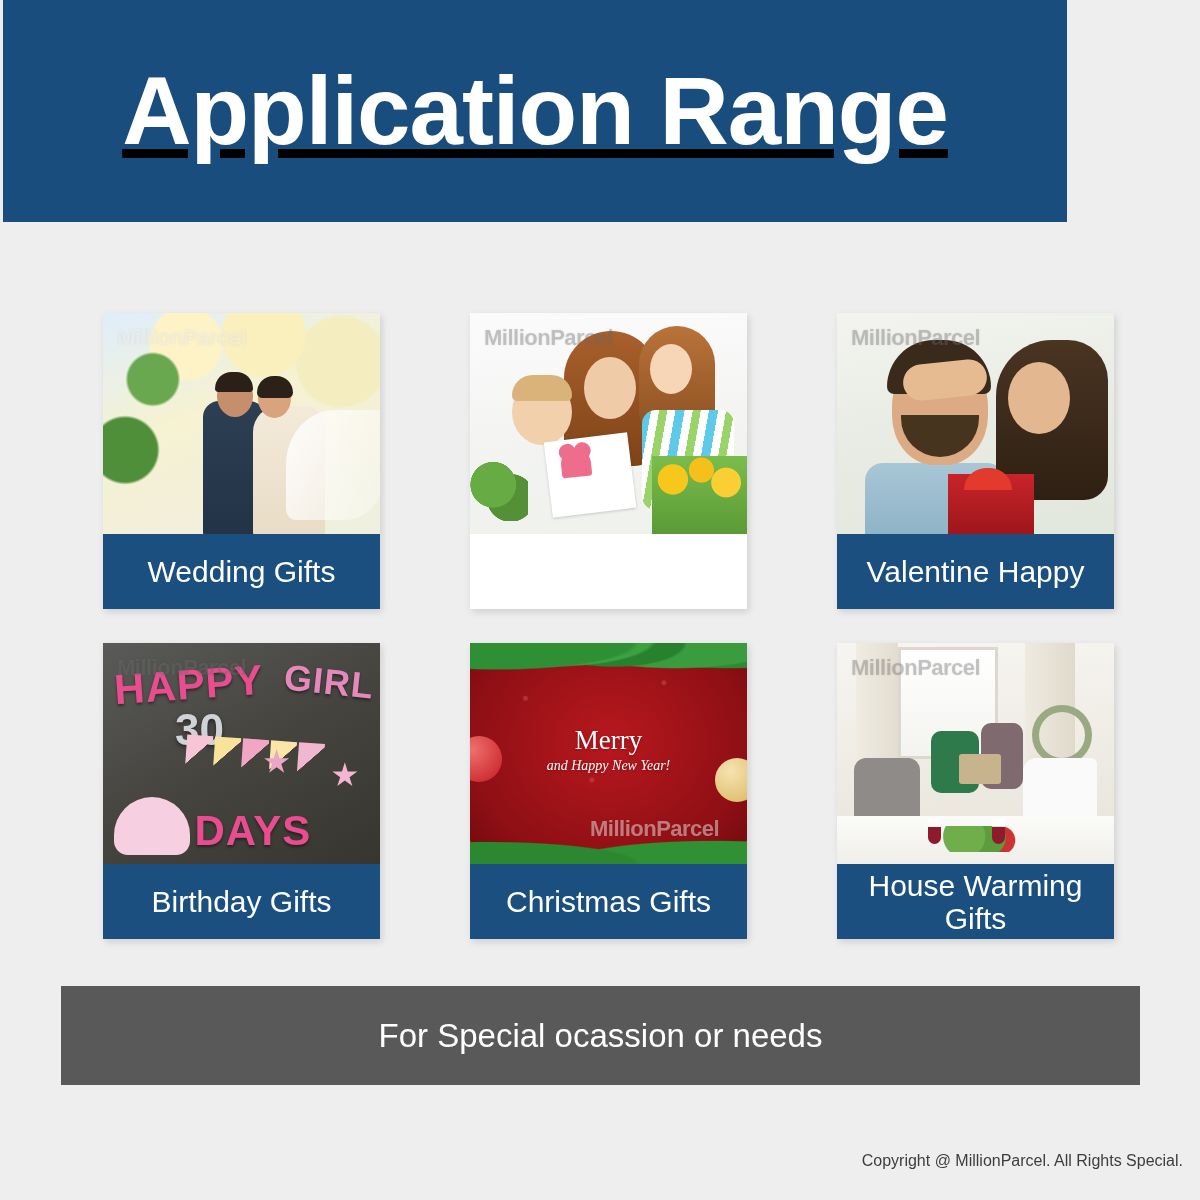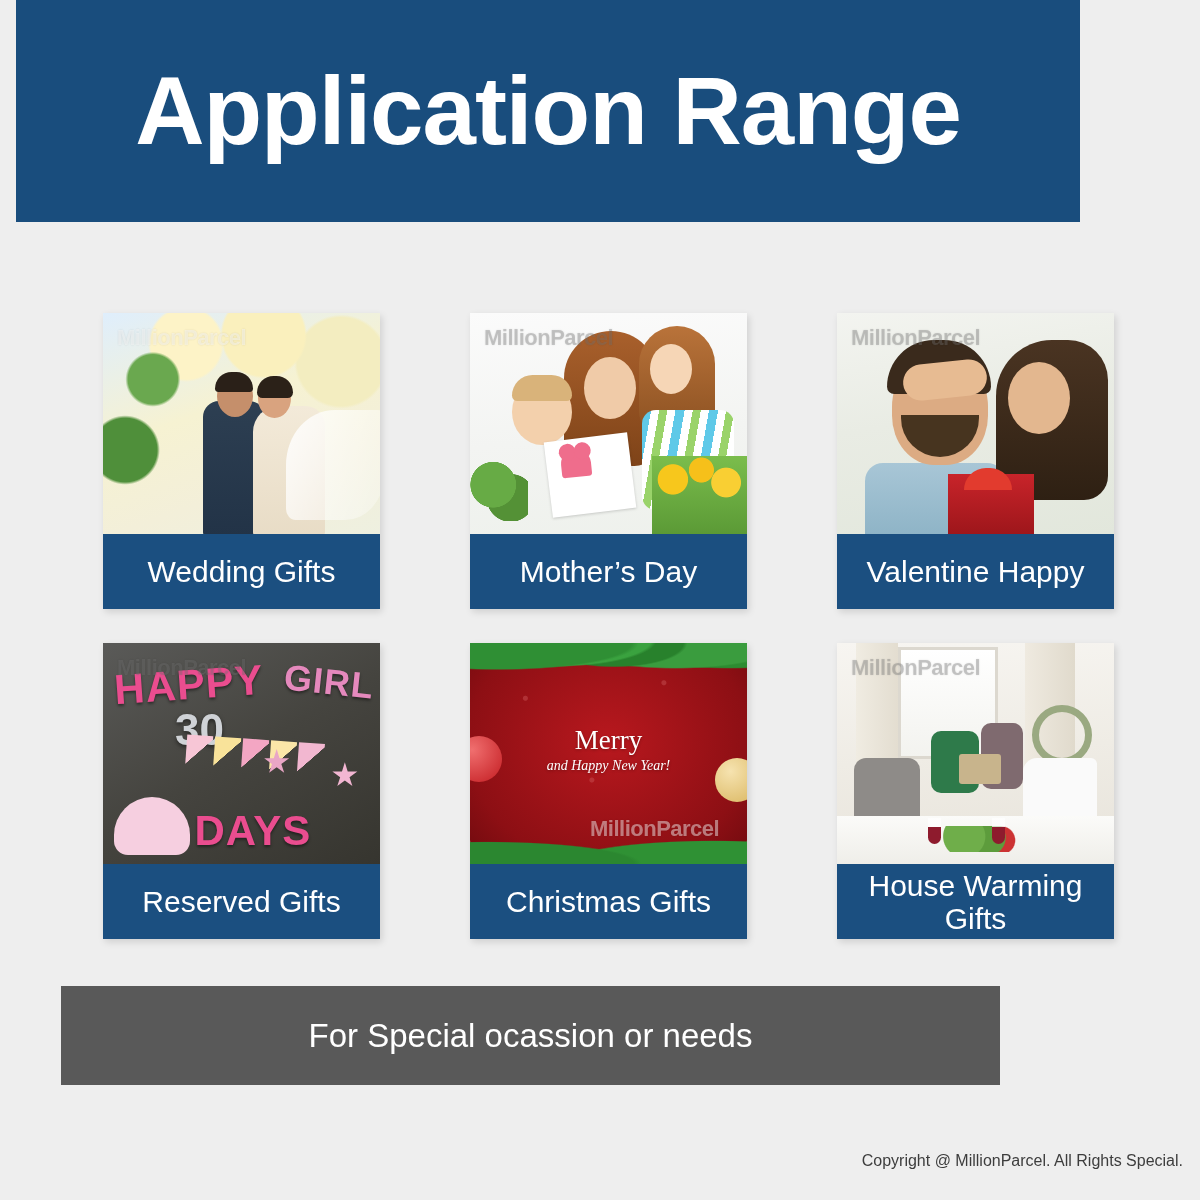--- a/index.html
+++ b/index.html
@@ -11,28 +11,29 @@
     height: 1200px;
     background: #eeeeee;
     font-family: "Liberation Sans", sans-serif;
     overflow: hidden;
     position: relative;
   }
 
   
   .header {
     position: absolute;
-    left: 16px;
+    left: 3px;
     top: 0;
     width: 1064px;
     height: 222px;
     background: #194d7d;
     display: flex;
     align-items: center;
     justify-content: center;
+    text-decoration: underline;
   }
   .header-title {
     color: #ffffff;
     font-size: 96px;
     font-weight: 800;
     letter-spacing: -1px;
     line-height: 1;
     font-family: "Liberation Sans", sans-serif;
     white-space: nowrap;
   }
@@ -106,21 +107,21 @@
   }
   .card-label.two-line {
     line-height: 1.1;
   }
 
   
   .banner {
     position: absolute;
     left: 61px;
     top: 986px;
-    width: 939px;
+    width: 1079px;
     height: 99px;
     background: #595959;
     display: flex;
     align-items: center;
     justify-content: center;
   }
   .banner-text {
     color: #ffffff;
     font-size: 33px;
     font-weight: 400;
@@ -523,21 +524,20 @@
           <div class="girl-face"></div>
           <div class="girl-dress"></div>
           <div class="baby-head"></div>
           <div class="baby-hair"></div>
           <div class="card-white"></div>
           <div class="heart"></div>
           <div class="tulips"></div>
         </div>
         <div class="watermark dark">MillionParcel</div>
       </div>
-      <div class="card-label">Mother’s Day</div>
     </div>
 
     <div class="card">
       <div class="card-photo">
         <div class="scene sc-valentine">
           <div class="man-shirt"></div>
           <div class="man-head"></div>
           <div class="beard"></div>
           <div class="man-hair"></div>
           <div class="hand"></div>
@@ -562,21 +562,21 @@
           <div class="bword girl">GIRL</div>
           <div class="thirty">30</div>
           <div class="bunting"></div>
           <div class="star1"></div>
           <div class="star2"></div>
           <div class="bword days">DAYS</div>
           <div class="pram"></div>
         </div>
         <div class="watermark dark">MillionParcel</div>
       </div>
-      <div class="card-label">Reserved Gifts</div>
+      <div class="card-label">Birthday Gifts</div>
     </div>
 
     <div class="card">
       <div class="card-photo">
         <div class="scene sc-christmas">
           <div class="pine-top"></div>
           <div class="pine-bot"></div>
           <div class="bauble-l"></div>
           <div class="bauble-r"></div>
           <div class="xmas-text">

